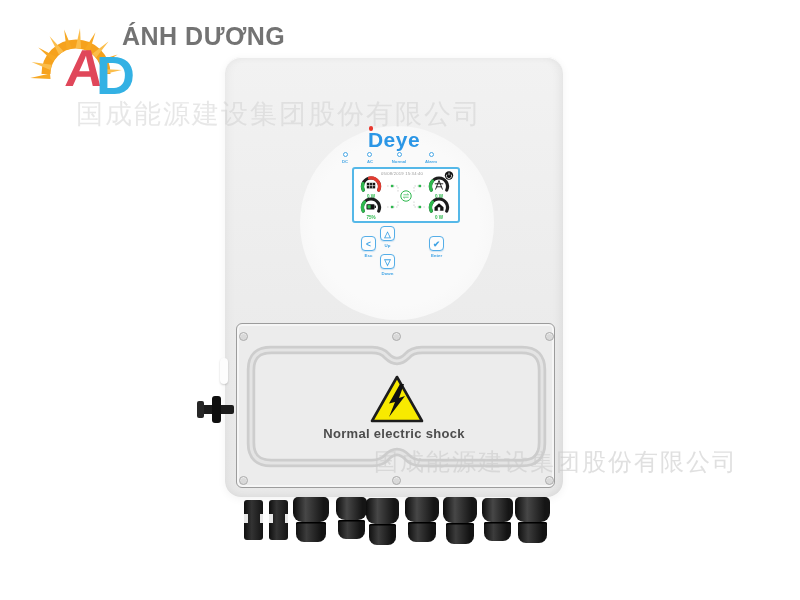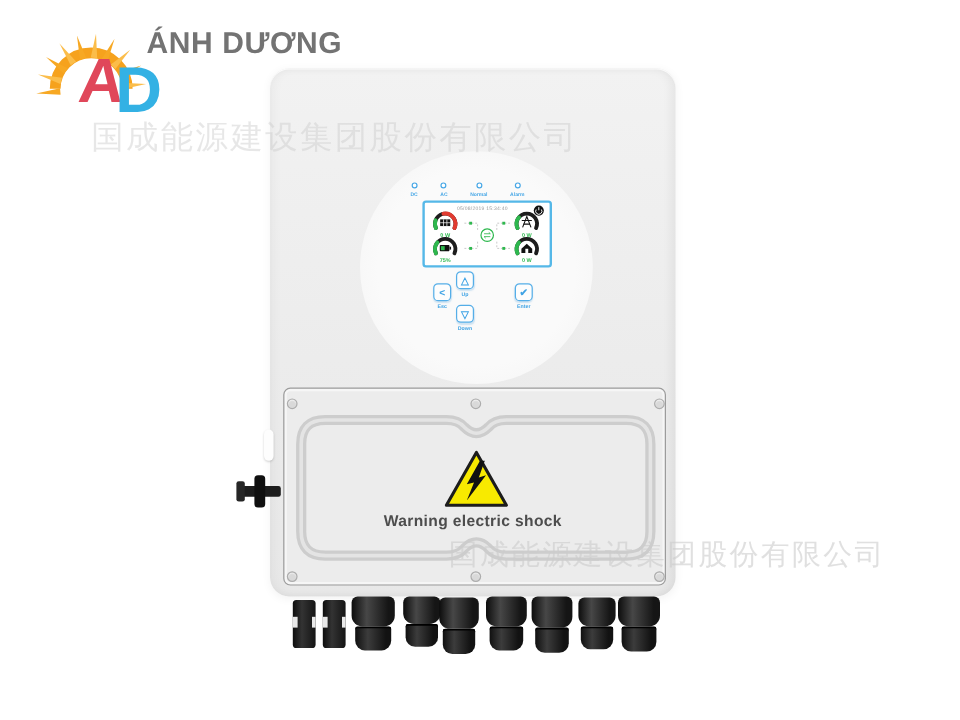--- a/index.html
+++ b/index.html
@@ -93,20 +93,23 @@
   </svg>
   <span class="mono mono-a">A</span>
   <span class="mono mono-d">D</span>
   <span class="name1">ÁNH DƯƠNG</span>
 </div>
 
 <div class="abs unit">
 
   <div class="abs face-circle"></div>
 
+  <div class="abs deye">
+    <span class="wrap"><span class="dot"></span><span>Deye</span></span>
+  </div>
 
   <div class="abs ledrow">
     <div class="led">
       <span class="led-dot"></span>
       <span class="led-label">DC</span>
     </div>
     <div class="led">
       <span class="led-dot"></span>
       <span class="led-label">AC</span>
     </div>
@@ -216,21 +219,21 @@
     <div class="screw" style="left:308px;top:8px;"></div>
     <div class="screw" style="left:2px;top:152px;"></div>
     <div class="screw" style="left:155px;top:152px;"></div>
     <div class="screw" style="left:308px;top:152px;"></div>
   </div>
 
   <svg class="abs" width="56" height="50" viewBox="0 0 56 50" style="left:144px;top:317px;">
     <path d="M28,3 L53,47 H3 Z" fill="#f8ea00" stroke="#1d1d1d" stroke-width="2.6" stroke-linejoin="round"></path>
     <path d="M31,10 L35,10 L30,24 L36,22 L20,43 L26,28 L20,29.5 Z" fill="#111"></path>
   </svg>
-  <div class="abs warn-text">Warning electric shock</div>
+  <div class="abs warn-text">Normal electric shock</div>
 
   <div class="abs plug"></div>
   <div class="abs knob-rod"></div>
   <div class="abs knob-disc"></div>
   <div class="abs knob-cap"></div>
 
   <div class="mc4" style="left:19px;top:443px;"></div>
   <div class="mc4" style="left:44px;top:443px;"></div>
   <div class="gland" style="left:68px;top:440px;width:36px;height:45px;">
       <div class="cap"></div>

